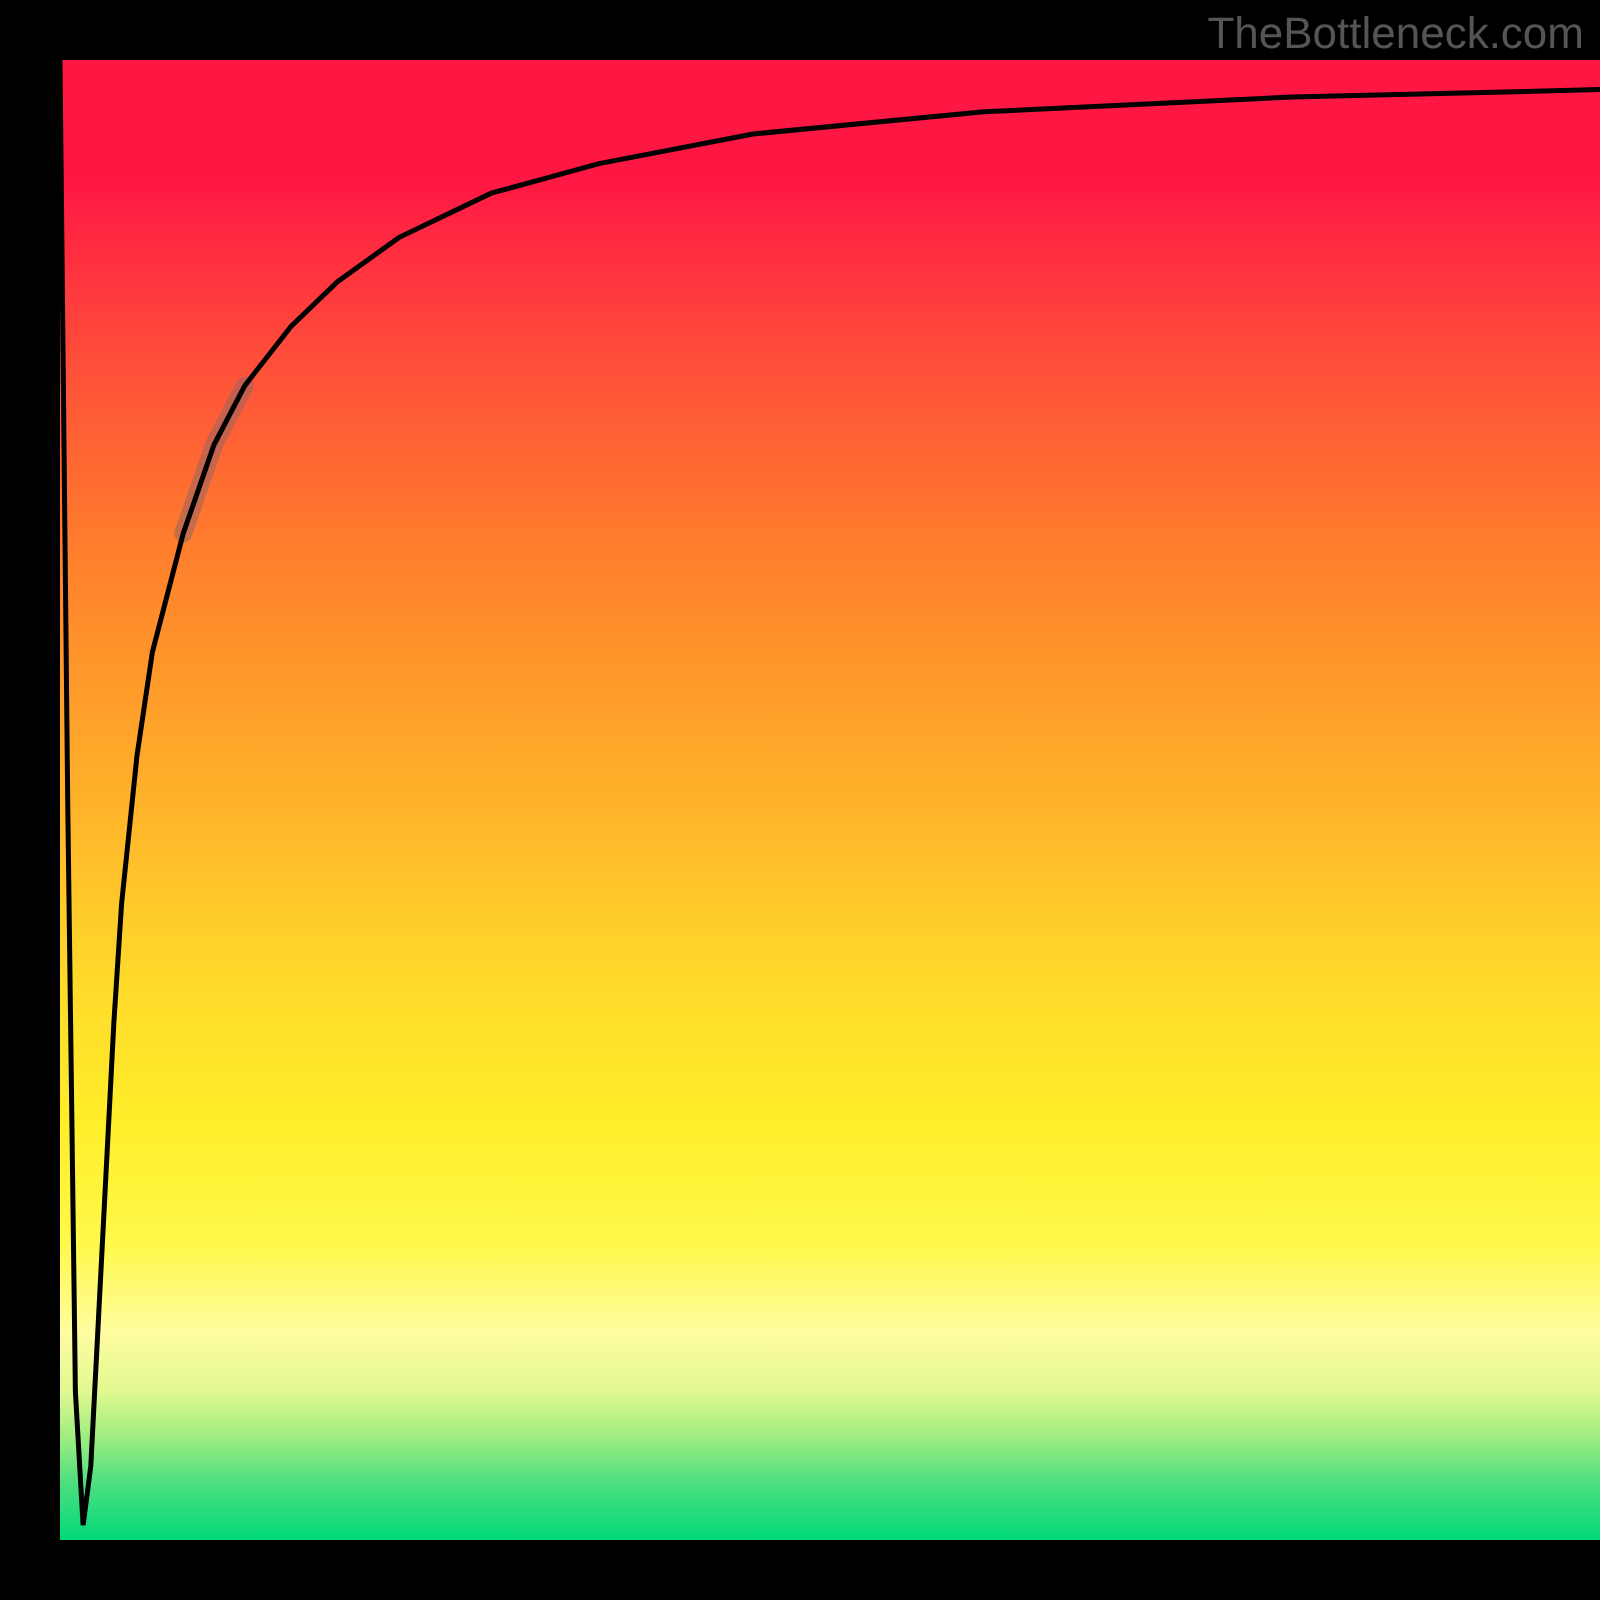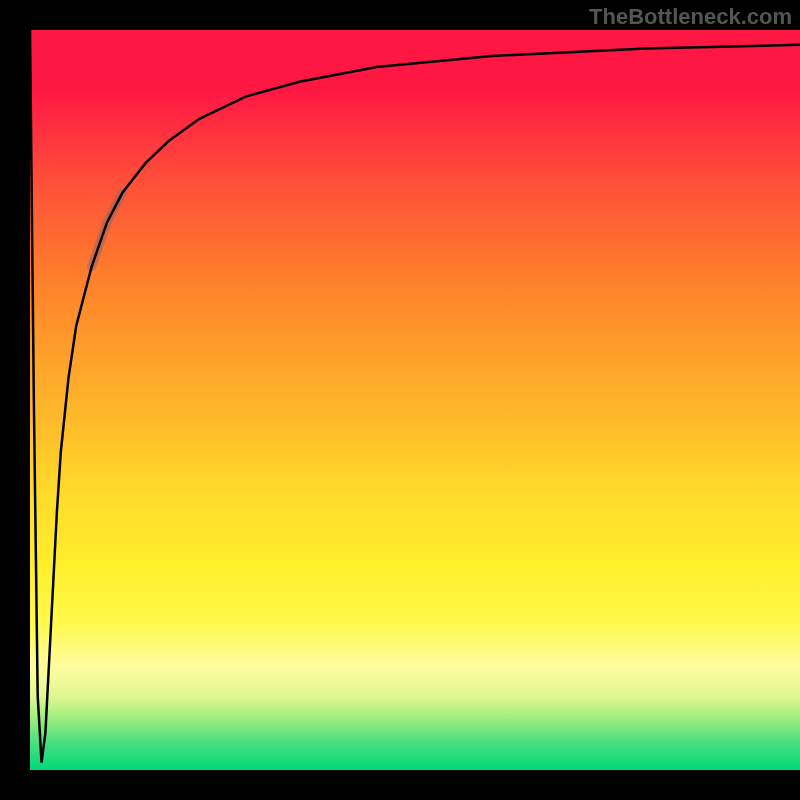--- a/index.html
+++ b/index.html
@@ -13,21 +13,21 @@
       background: #000;
       position: relative;
       font-family: Arial, sans-serif;
     }
     .watermark {
       position: absolute;
       top: 4px;
       right: 8px;
       color: #555;
       font-size: 22px;
-      font-weight: bold;
+      font-weight: normal;
       z-index: 10;
     }
     .plot-area {
       position: absolute;
       left: 30px;
       top: 30px;
       width: 770px;
       height: 740px;
       overflow: hidden;
     }

